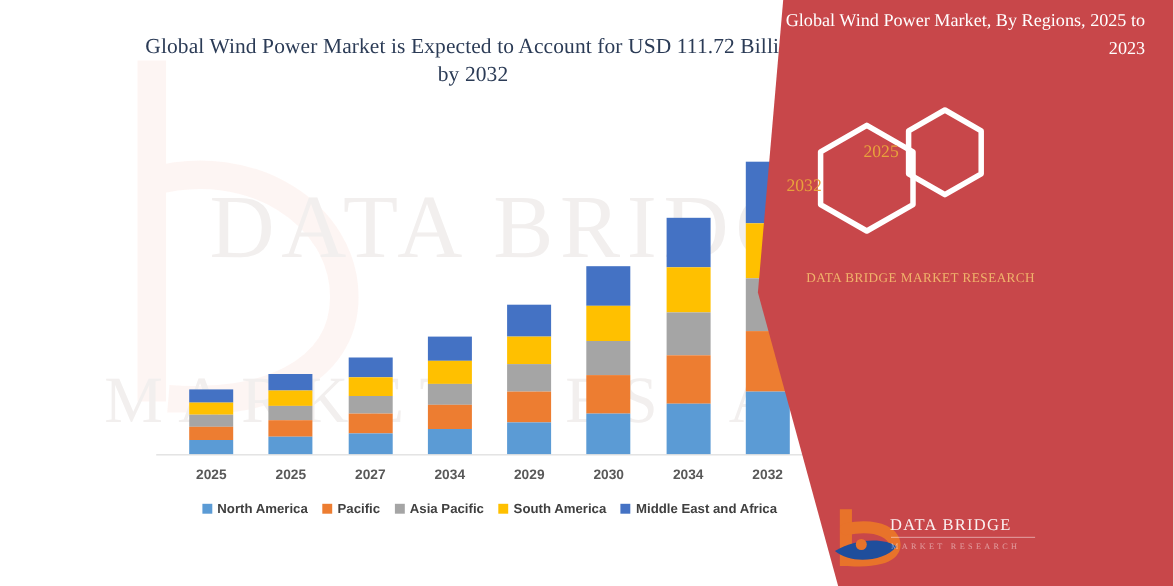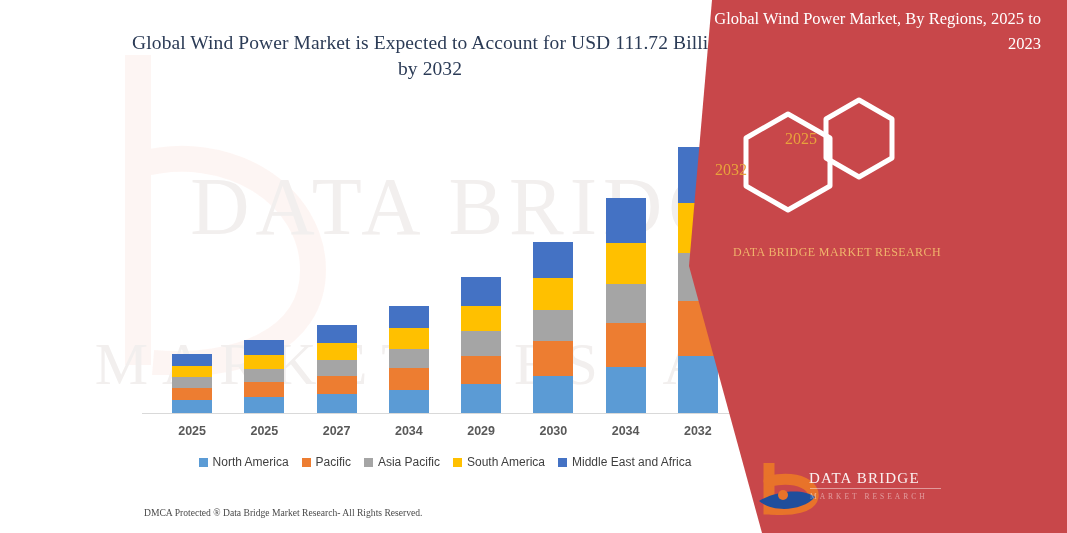--- a/index.html
+++ b/index.html
@@ -134,21 +134,21 @@
     justify-content: center;
     align-items: center;
     gap: 13px;
     z-index: 2;
   }
   .legend-item {
     display: flex;
     align-items: center;
     gap: 5px;
     font-size: 12px;
-    font-weight: normal;
+    font-weight: bold;
     color: #3f3f3f;
     white-space: nowrap;
   }
   .legend-swatch {
     width: 9px; height: 9px;
     flex: 0 0 9px;
     display: inline-block;
   }
 
   
@@ -380,21 +380,20 @@
           <span class="legend-swatch" style="background: rgb(255, 192, 0);"></span>
           <span>South America</span>
         </div>
         <div class="legend-item">
           <span class="legend-swatch" style="background: rgb(68, 114, 196);"></span>
           <span>Middle East and Africa</span>
         </div>
       </div>
 
     <div class="footer">
-      <span>DMCA Protected ® Data Bridge Market Research-  All Rights Reserved.</span>
     </div>
   </div>
 
   <div class="right-panel">
     <svg class="right-shape" viewBox="0 0 400 533" preserveAspectRatio="none">
       <path d="M 45 0 L 400 0 L 400 533 L 95 533 L 22 266 Z" fill="#C8474A"></path>
     </svg>
 
     <div class="right-content">
       <div class="panel-title">Global Wind Power Market, By Regions, 2025 to 2023</div>

